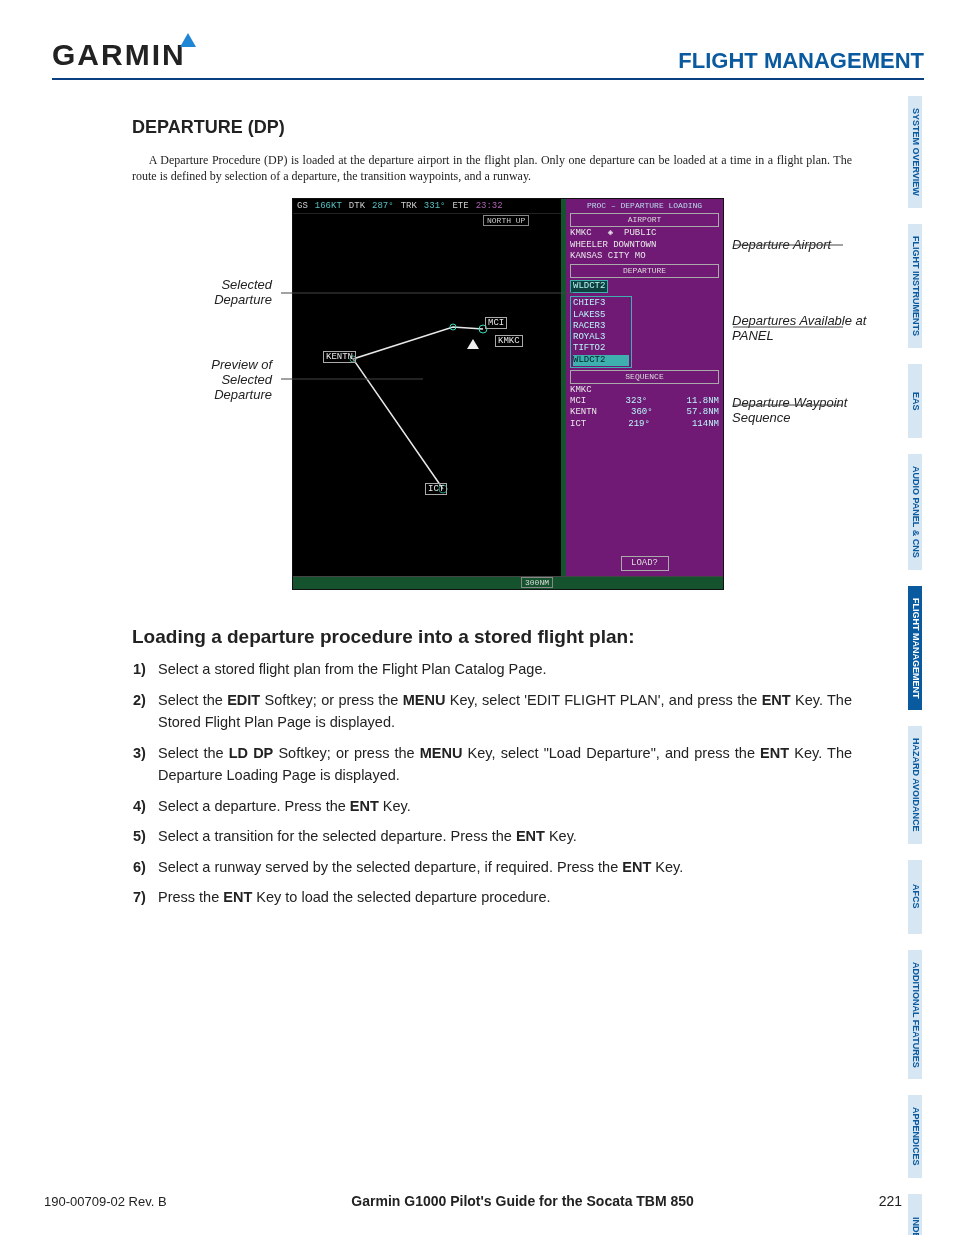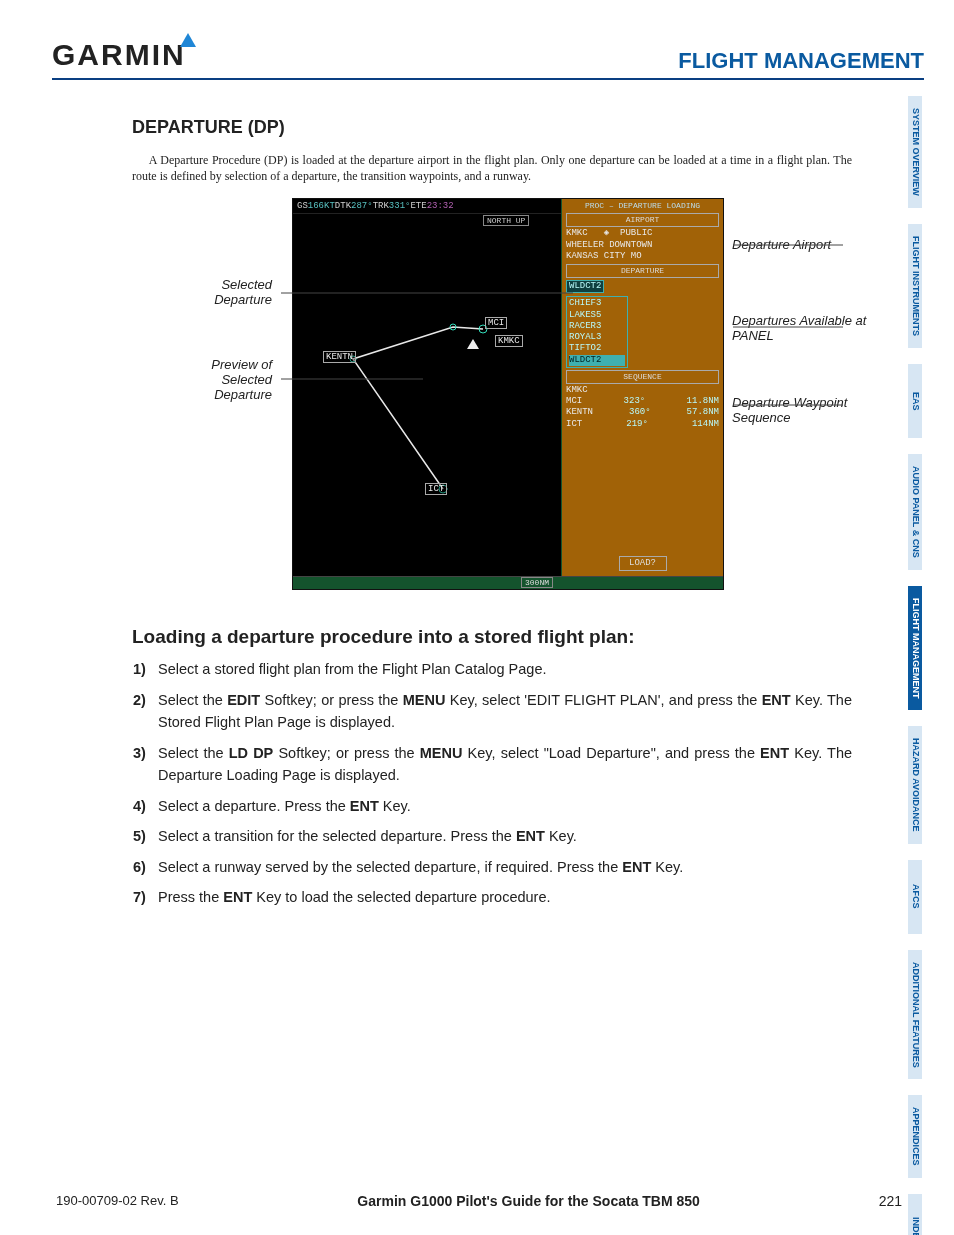--- a/index.html
+++ b/index.html
@@ -105,34 +105,34 @@
     width: 430px;
     height: 390px;
     background: #000;
     border: 1px solid #111;
     font-family: "Courier New", monospace;
     color: #cfcfcf;
     font-size: 10px;
   }
   .topbar {
     display: flex;
-    gap: 0;
+    gap: 7px;
     padding: 2px 4px;
     border-bottom: 1px solid #222;
     font-size: 9px;
   }
   .topbar span.v { color: #58c0c0; }
   .topbar span.m { color: #b060b0; }
   .rightpane {
     position: absolute;
     right: 0; top: 0;
     width: 162px;
     height: 100%;
-    border-left: 1px solid #14532d;
-    background: #a16207;
+    border-left: 5px solid #14532d;
+    background: #701a75;
     color: #e8e8e8;
     padding: 2px 4px 2px 4px;
     box-sizing: border-box;
     font-size: 9px;
     line-height: 1.25;
   }
   .hdrbox {
     border: 1px solid #aaa;
     text-align: center;
     font-size: 8px;
@@ -234,25 +234,25 @@
     padding-left: 4px;
   }
   ol.steps li::marker {
     font-weight: 700;
     content: counter(list-item) ")  ";
   }
   .b { font-weight: 700; }
   .footer {
     position: absolute;
     bottom: 26px;
-    left: 56px;
+    left: 44px;
     right: 52px;
     display: flex;
     justify-content: space-between;
-    align-items: flex-start;
+    align-items: center;
     font-family: Arial, sans-serif;
     gap: 22px;
   }
   .footer .rev { font-size: 13px; }
   .footer .guide { font-weight: 700; font-size: 14px; }
   .footer .pg { font-size: 14px; }
   svg.route { position:absolute; left:0; top:0; }
 </style>
 </head>
 <body>

